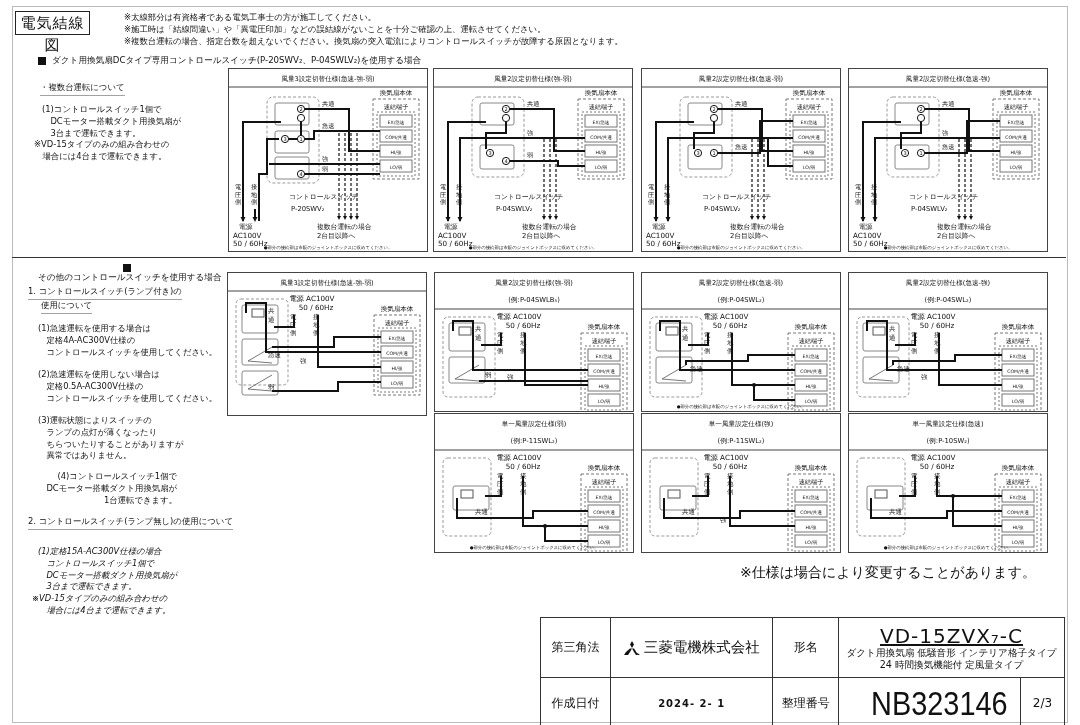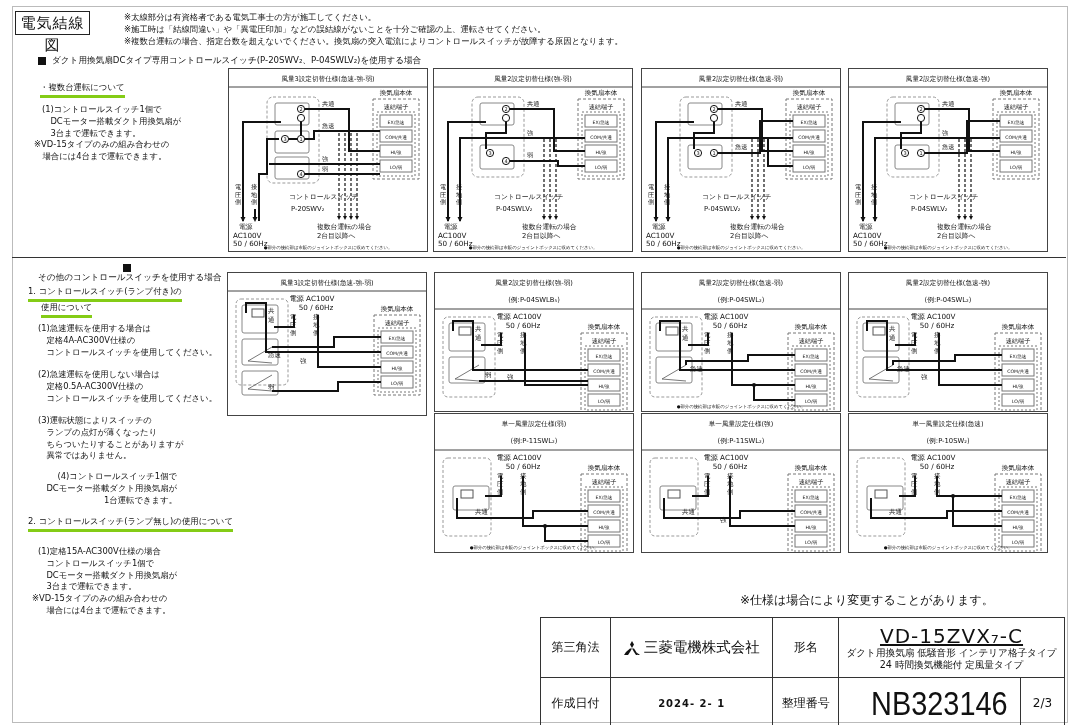--- a/index.html
+++ b/index.html
@@ -6,24 +6,24 @@
   body{width:1080px;height:725px;position:relative;overflow:hidden;
        font-family:"DejaVu Sans","Liberation Sans",sans-serif;color:#111;}
   .frame{position:absolute;left:12px;top:6px;width:1054px;height:715px;border:1px solid #bbb;}
   .title-box{position:absolute;left:15px;top:11px;width:73px;height:22px;border:1.5px solid #222;
        font-size:15px;line-height:22px;text-align:center;letter-spacing:1px;}
   .note{position:absolute;font-size:8.4px;line-height:11.5px;white-space:nowrap;}
   .sec-head{position:absolute;font-size:8.6px;white-space:nowrap;display:flex;align-items:center;margin-left:20px;}
   .sq{display:inline-block;width:8px;height:8px;background:#111;margin-right:6px;}
   .hr{position:absolute;height:0;border-top:1.5px solid #333;}
   .txt{position:absolute;font-size:8.4px;line-height:11.8px;white-space:nowrap;}
-  .ul{border-bottom:3px solid #84cc16;padding-bottom:1px;}
+  .ul{border-bottom:1px solid #84cc16;padding-bottom:1px;}
   .panel{position:absolute;border:1px solid #444;background:#fff;}
   .panel svg{position:absolute;left:0;top:0;}
-  .spec-note{position:absolute;left:740px;top:592px;font-size:12px;white-space:nowrap;}
+  .spec-note{position:absolute;left:740px;top:564px;font-size:14px;white-space:nowrap;}
   table.tb{position:absolute;left:540px;top:617px;border-collapse:collapse;width:525px;height:112px;}
   table.tb td{border:1px solid #333;text-align:center;vertical-align:middle;padding:0;}
   .c-lbl{font-size:12px;}
   .c-maker{font-size:14.5px;}
   .c-model{font-size:20px;line-height:22px;letter-spacing:1px;text-decoration:underline;}
   .c-desc{font-size:9.6px;line-height:12px;}
   .c-date{font-size:10px;letter-spacing:1px;font-weight:bold;}
   .c-num{font-family:"Liberation Sans Narrow","Liberation Sans",sans-serif;font-size:34px;letter-spacing:0px;transform:scaleX(0.85);display:inline-block;}
   .c-page{font-size:12px;}
   .logo{display:inline-block;vertical-align:middle;margin-right:4px;}
@@ -325,21 +325,21 @@
   <div>　ランプの点灯が薄くなったり</div>
   <div>　ちらついたりすることがありますが</div>
   <div>　異常ではありません。</div>
 </div>
 <div class="txt" style="left:38px;top:471px;text-align:right;">
   <div>(4)コントロールスイッチ1個で</div>
   <div>　DCモーター搭載ダクト用換気扇が</div>
   <div>　1台運転できます。</div>
 </div>
 <div class="txt ul" style="left:28px;top:516px;">2. コントロールスイッチ(ランプ無し)の使用について</div>
-<div class="txt" style="left:38px;top:546px;">
+<div class="txt" style="left:38px;top:546px;font-style:italic;">
   <div>(1)定格15A-AC300V仕様の場合</div>
   <div>　コントロールスイッチ1個で</div>
   <div>　DCモーター搭載ダクト用換気扇が</div>
   <div>　3台まで運転できます。</div>
   <div style="margin-left:-6px">※VD-15タイプのみの組み合わせの</div>
   <div>　場合には4台まで運転できます。</div>
 </div>
 
 <div class="panel" style="left:227px;top:272px;width:198px;height:142px;">
     <svg width="198" height="142" viewBox="0 0 198 142">

